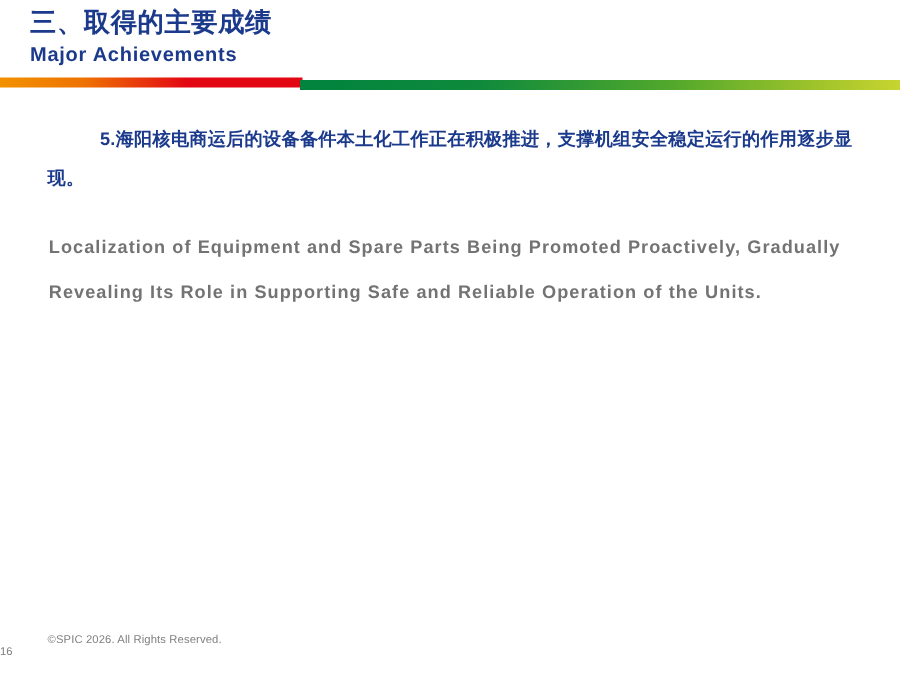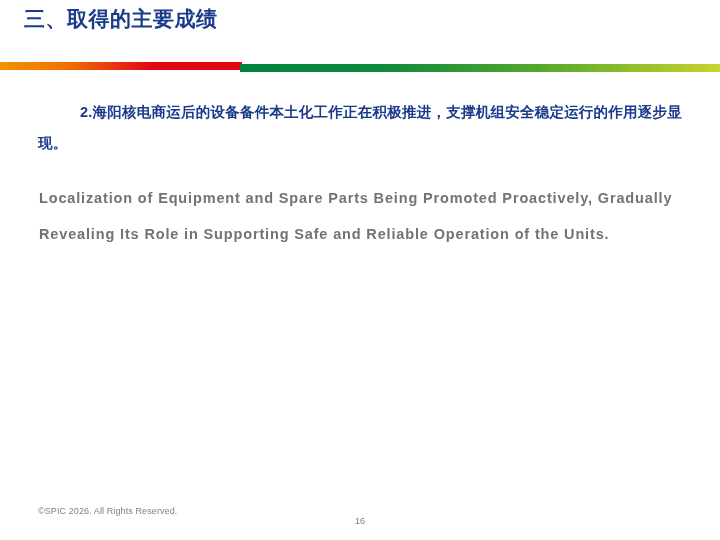--- a/index.html
+++ b/index.html
@@ -106,38 +106,39 @@
     font-size: 9px;
     color: #808080;
     letter-spacing: 0.1px;
     white-space: nowrap;
   }
   .footer-pagenum {
     position: absolute;
     left: 0;
     top: 516px;
     width: 720px;
-    text-align: center;
+    text-align: left;
     font-size: 9px;
     color: #7F7F7F;
   }
 </style>
 </head>
 <body>
 
 <div class="slide">
 
   <div class="header">
     <div class="title-cn">三、取得的主要成绩</div>
+    <div class="title-en">Major Achievements</div>
   </div>
 
   <div class="bar-left"></div>
   <div class="bar-right"></div>
 
-  <div class="body-cn">2.海阳核电商运后的设备备件本土化工作正在积极推进，支撑机组安全稳定运行的作用逐步显现。</div>
+  <div class="body-cn">5.海阳核电商运后的设备备件本土化工作正在积极推进，支撑机组安全稳定运行的作用逐步显现。</div>
 
   <div class="body-en">Localization of Equipment and Spare Parts Being Promoted Proactively, Gradually Revealing Its Role in Supporting Safe and Reliable Operation of the Units.</div>
 
   <div class="footer-copyright">©SPIC 2026. All Rights Reserved.</div>
 
   <div class="footer-pagenum">16</div>
 
 </div>
 
 </body></html>

